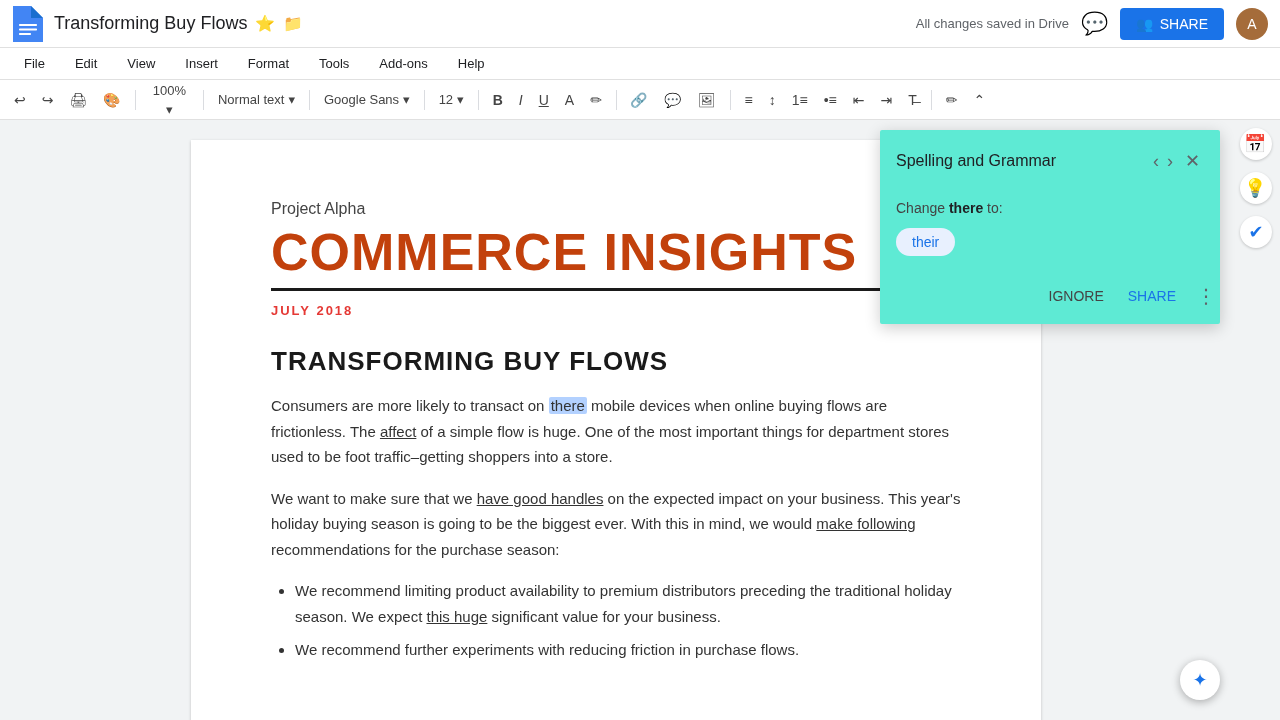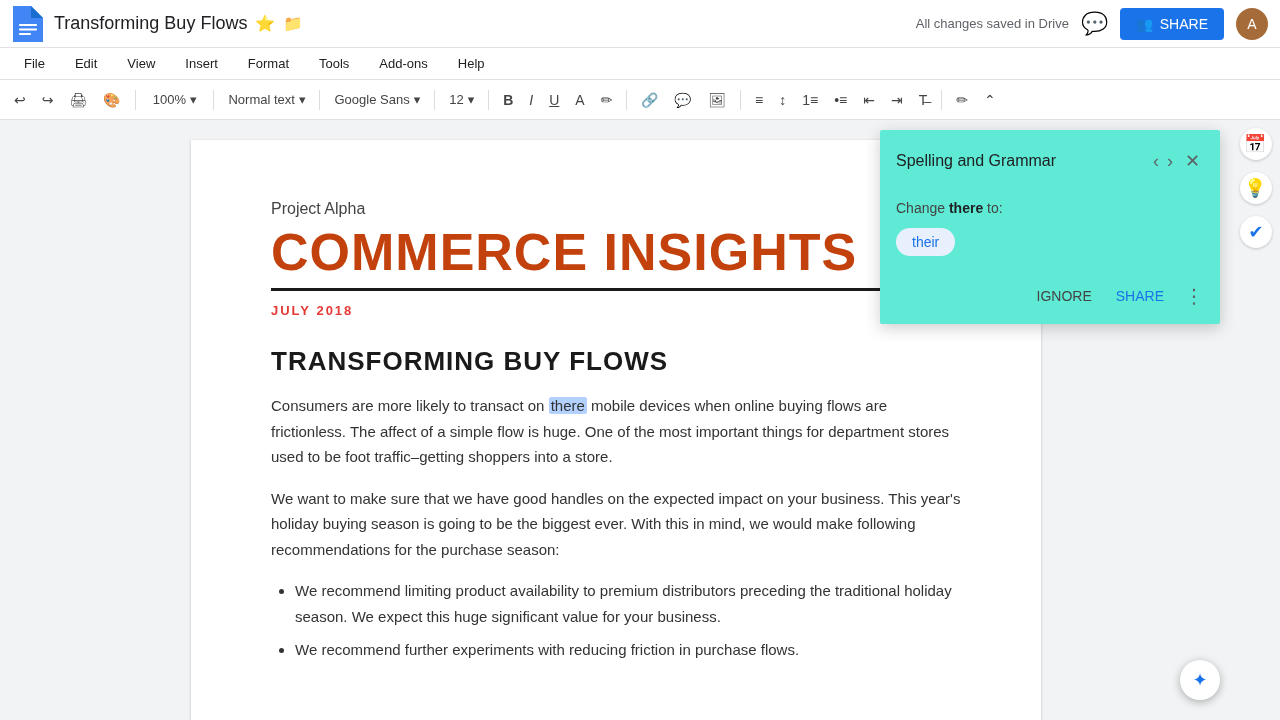--- a/index.html
+++ b/index.html
@@ -65,21 +65,21 @@
     }
     .toolbar-separator { width: 1px; height: 20px; background: #dadce0; margin: 0 4px; }
     .toolbar-select {
       border: none; background: none; font-size: 13px; color: #444;
       cursor: pointer; padding: 4px 6px; border-radius: 3px;
       display: flex; align-items: center; gap: 4px;
     }
     .zoom-display {
       font-size: 13px; color: #444; padding: 4px 8px;
       border: 1px solid transparent; border-radius: 3px; cursor: pointer;
-      min-width: 50px; text-align: center;
+      min-width: 50px; text-align: center; flex-direction: column;
     }
 
     
     #main-area {
       display: flex;
       height: calc(720px - 48px - 32px - 40px);
       background: #f1f3f4;
       position: relative;
     }
 
@@ -107,21 +107,21 @@
     }
     .doc-date { color: #e53935; font-size: 13px; font-weight: 600; letter-spacing: 2px; margin-bottom: 28px; }
     .doc-section-title {
       font-size: 26px; font-weight: 700; color: #1a1a1a;
       letter-spacing: 1px; margin-bottom: 16px;
     }
     .doc-paragraph { font-size: 15px; color: #333; line-height: 1.7; margin-bottom: 16px; }
     .highlight-word {
       background: #b3d1ff; border-radius: 2px; padding: 0 2px;
     }
-    .underline-word { }
+    .underline-word { text-decoration: underline; }
     .bullet-list { margin-left: 24px; margin-top: 8px; }
     .bullet-list li { font-size: 15px; color: #333; line-height: 1.7; margin-bottom: 8px; list-style-type: disc; }
 
     
     #right-sidebar {
       width: 48px;
       background: #f1f3f4;
       display: flex;
       flex-direction: column;
       align-items: center;
@@ -172,21 +172,21 @@
     #suggestions { display: flex; gap: 8px; flex-wrap: wrap; }
     .suggestion-chip {
       background: #e8f0fe; color: #1a73e8; border-radius: 20px;
       padding: 6px 16px; font-size: 14px; cursor: pointer; border: none;
       font-weight: 500;
     }
     #spelling-actions {
       display: flex;
       align-items: center;
       justify-content: flex-end;
-      padding: 8px 12px 12px;
+      padding: 8px 0 12px;
       gap: 8px;
     }
     #ignore-btn {
       background: none; border: none; font-size: 14px; font-weight: 500;
       color: #444; cursor: pointer; padding: 6px 8px;
     }
     #accept-btn {
       background: none; border: none; font-size: 14px; font-weight: 500;
       color: #1a73e8; cursor: pointer; padding: 6px 8px;
     }

